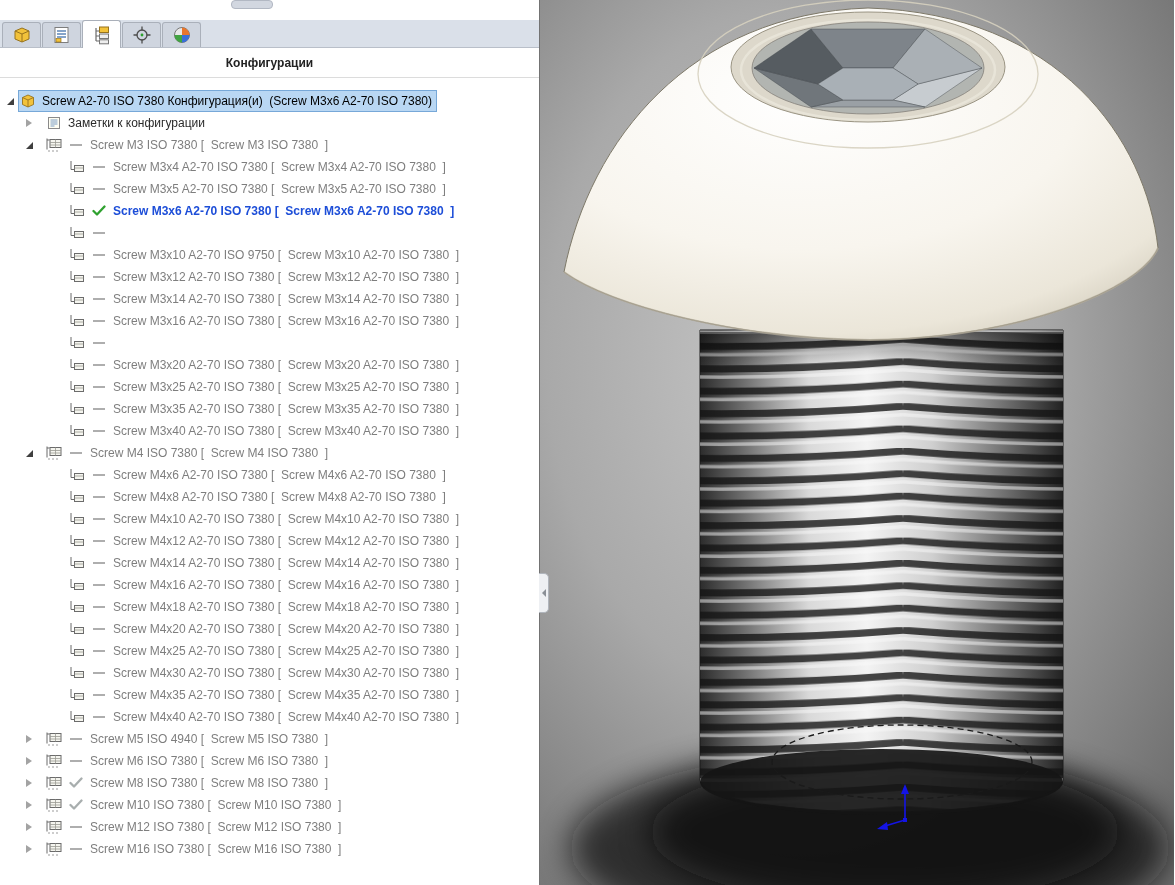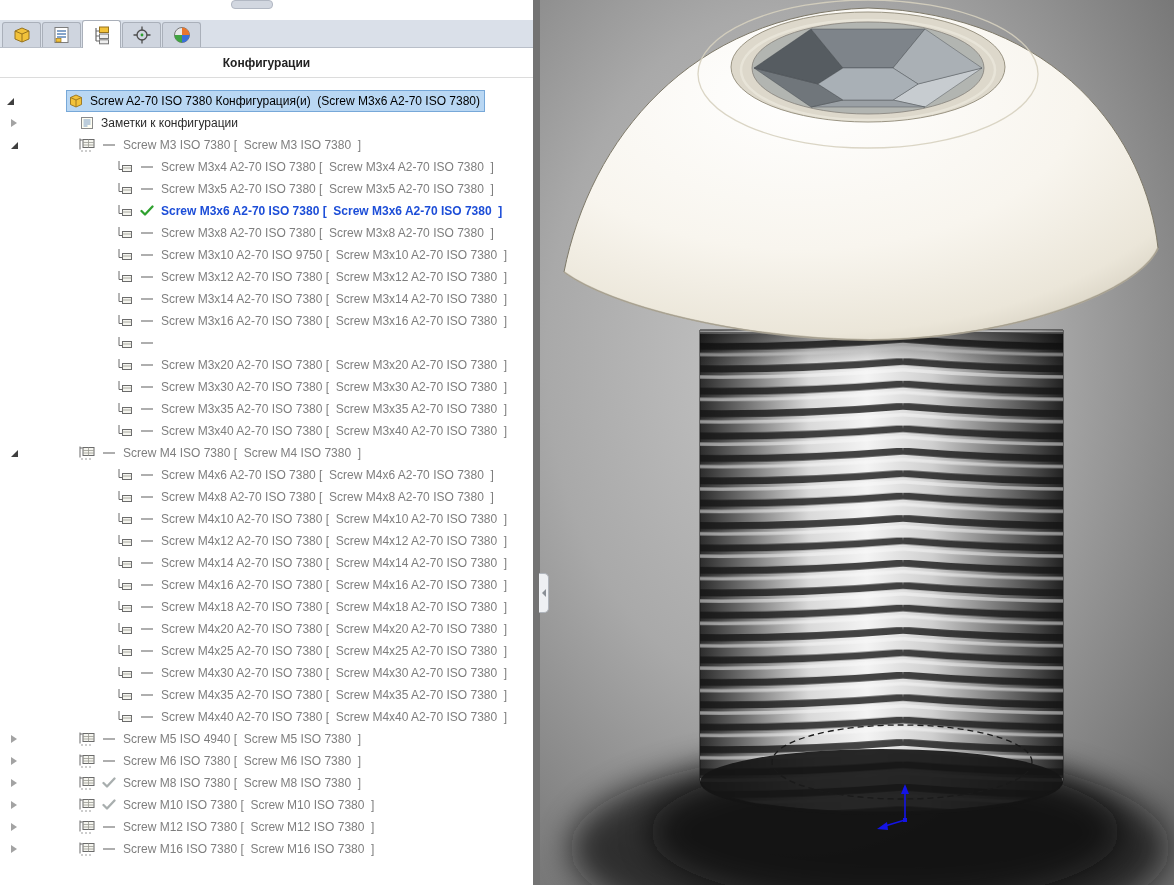--- a/index.html
+++ b/index.html
@@ -7,21 +7,21 @@
   body {
     width:1175px; height:885px; overflow:hidden;
     font-family:"Liberation Sans", sans-serif;
     background:#ffffff;
   }
   .app { position:relative; display:flex; width:1175px; height:885px; }
 
   
   .left-panel {
     width:540px; height:885px; background:#ffffff;
-    border-right:7px solid #737373; position:relative; overflow:hidden; flex:none;
+    border-right:1px solid #737373; position:relative; overflow:hidden; flex:none;
   }
   .topstrip { height:20px; background:#ffffff; position:relative; }
   .scroll-thumb {
     position:absolute; left:231px; top:0; width:42px; height:9px;
     background:#d2d7e0; border:1px solid #b2b8c3; border-radius:4px;
   }
   .tabbar {
     height:28px; background:#dae0e9; border-bottom:1px solid #b9bfc9;
     display:flex; align-items:flex-end; padding-left:2px;
   }
@@ -33,23 +33,23 @@
   }
   .tab.active { background:#ffffff; height:28px; margin-bottom:-1px; }
   .tab .ticon { display:inline-flex; }
   .panel-title {
     text-align:center; font-size:12px; font-weight:bold; color:#222;
     padding:8px 0 7px 0; border-bottom:1px solid #dcdcdc;
   }
 
   
   .tree { padding-top:12px; font-size:12px; user-select:none; }
-  .row { height:22px; display:flex; align-items:center; white-space:nowrap;gap:48px; }
+  .row { height:22px; display:flex; align-items:center; white-space:nowrap; }
   .row.lvl0 { padding-left:3px; }
-  .row.lvl1 { padding-left:6px; }
+  .row.lvl1 { padding-left:21px; }
   .row.lvl2 { padding-left:44px; }
   .expander { display:inline-flex; justify-content:center; align-items:center; flex:none; }
   .lvl0 .expander { width:14px; margin-right:2px; }
   .lvl1 .expander, .lvl2 .expander { width:16px; margin-right:8px; }
   .expander.collapsed::before {
     content:''; width:0; height:0;
     border-top:4px solid transparent; border-bottom:4px solid transparent;
     border-left:6px solid #a3a3a3;
   }
   .expander.expanded::before {
@@ -247,21 +247,20 @@
                 <path d="M3 2v8.5h3" fill="none" stroke="#6b6b6b"></path>
                 <rect x="6.5" y="6.5" width="9" height="6" fill="#f5f5ef" stroke="#6b6b6b"></rect>
                 <path d="M6.5 9h9" stroke="#9b9b93" stroke-width="0.8"></path>
               </svg>
             </span>
             <span class="marker">
               <svg width="14" height="4" viewBox="0 0 14 4">
                 <path d="M1 2h12" stroke="#9a9a9a" stroke-width="1.6"></path>
               </svg>
             </span>
-            <span class="label">Screw M3x8 A2-70 ISO 7380 [  Screw M3x8 A2-70 ISO 7380  ]</span>
           </span>
         </div>
         <div class="row lvl2">
           <span class="expander none"></span>
           <span class="grp">
             <span class="icon">
               <svg width="18" height="16" viewBox="0 0 18 16">
                 <path d="M3 2v8.5h3" fill="none" stroke="#6b6b6b"></path>
                 <rect x="6.5" y="6.5" width="9" height="6" fill="#f5f5ef" stroke="#6b6b6b"></rect>
                 <path d="M6.5 9h9" stroke="#9b9b93" stroke-width="0.8"></path>
@@ -372,21 +371,21 @@
                 <path d="M3 2v8.5h3" fill="none" stroke="#6b6b6b"></path>
                 <rect x="6.5" y="6.5" width="9" height="6" fill="#f5f5ef" stroke="#6b6b6b"></rect>
                 <path d="M6.5 9h9" stroke="#9b9b93" stroke-width="0.8"></path>
               </svg>
             </span>
             <span class="marker">
               <svg width="14" height="4" viewBox="0 0 14 4">
                 <path d="M1 2h12" stroke="#9a9a9a" stroke-width="1.6"></path>
               </svg>
             </span>
-            <span class="label">Screw M3x30 A2-70 ISO 7380 [  Screw M3x30 A2-70 ISO 7380  ]</span>
+            <span class="label">Screw M3x25 A2-70 ISO 7380 [  Screw M3x25 A2-70 ISO 7380  ]</span>
           </span>
         </div>
         <div class="row lvl2">
           <span class="expander none"></span>
           <span class="grp">
             <span class="icon">
               <svg width="18" height="16" viewBox="0 0 18 16">
                 <path d="M3 2v8.5h3" fill="none" stroke="#6b6b6b"></path>
                 <rect x="6.5" y="6.5" width="9" height="6" fill="#f5f5ef" stroke="#6b6b6b"></rect>
                 <path d="M6.5 9h9" stroke="#9b9b93" stroke-width="0.8"></path>

